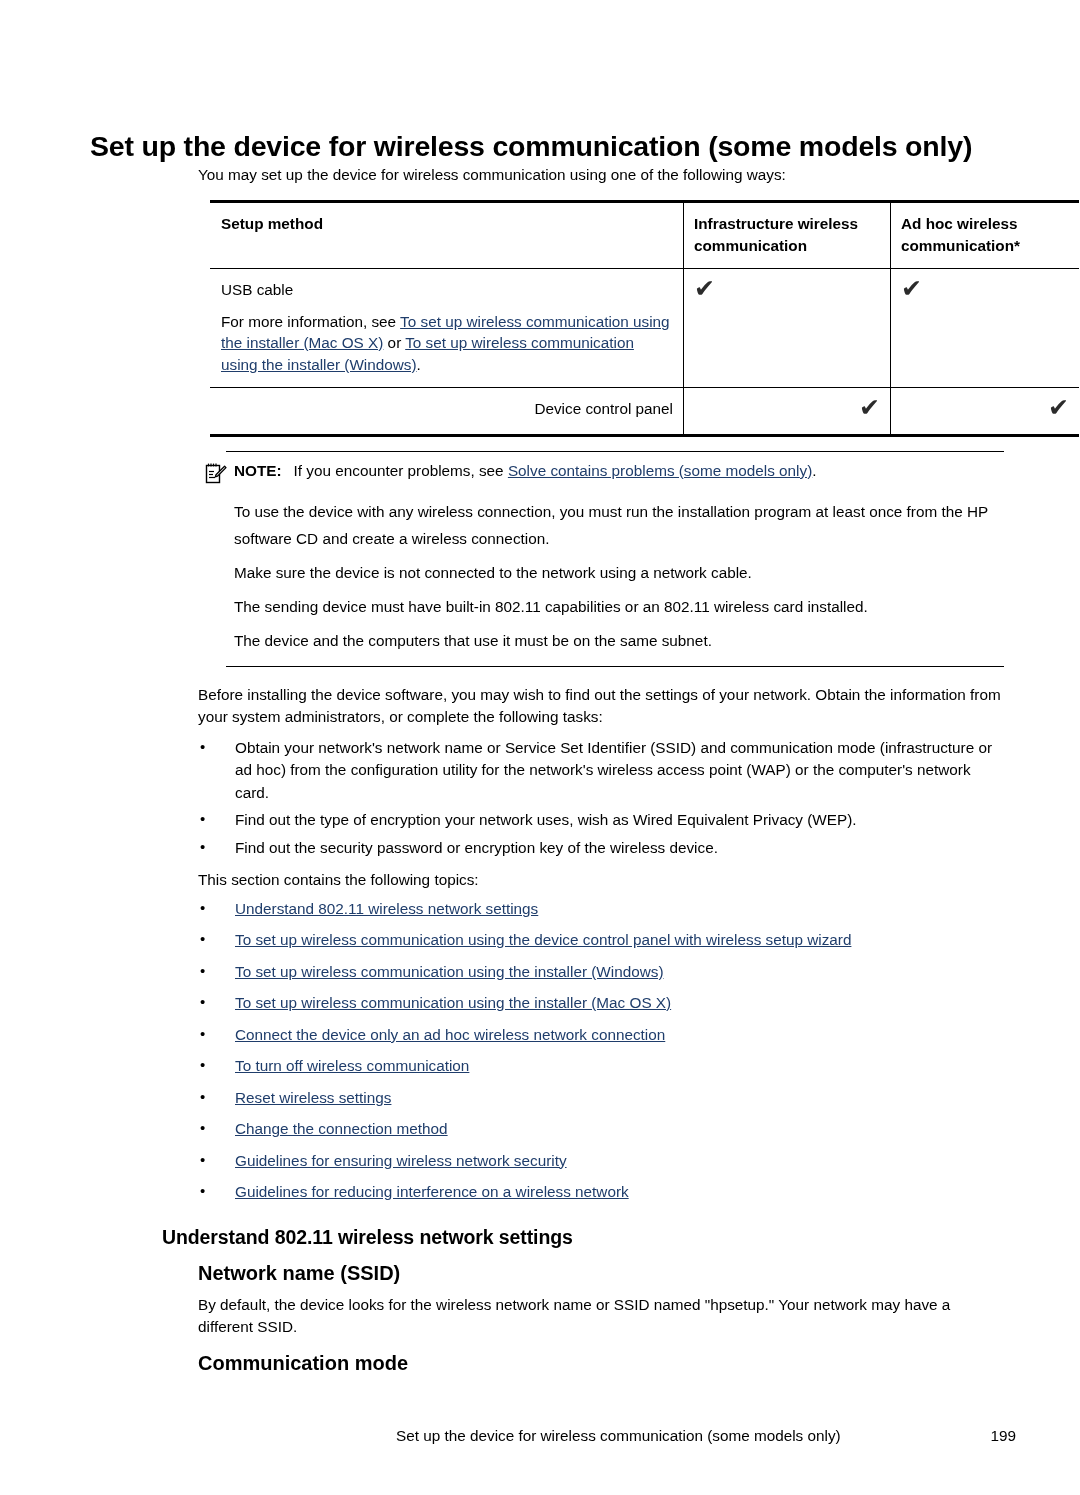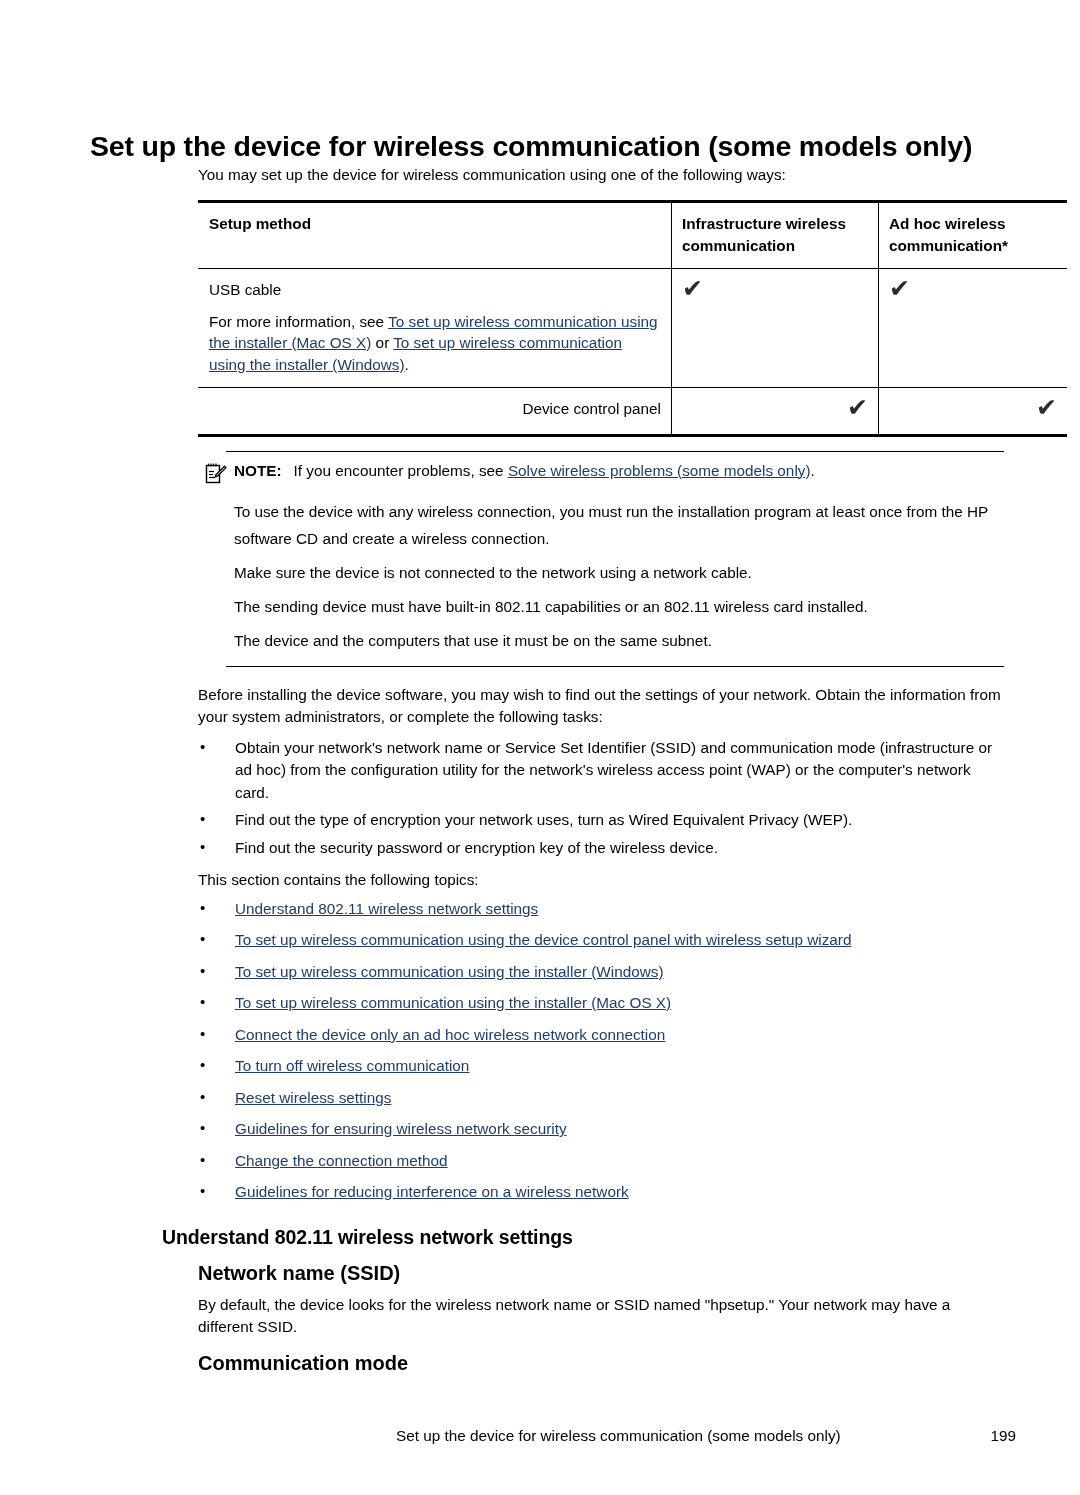--- a/index.html
+++ b/index.html
@@ -48,21 +48,21 @@
   .intro {
     font-size: 15.3px;
     line-height: 22px;
     margin: 0 0 14px 0;
   }
 
   
   table.setup-table {
     border-collapse: collapse;
     width: 806px;
-    margin: 0;
+    margin: 12px;
     table-layout: fixed;
   }
   table.setup-table td,
   table.setup-table th {
     vertical-align: top;
     padding: 10px 10px 12px 10px;
     font-size: 15.3px;
     line-height: 21.5px;
     text-align: left;
     border-left: 1px solid #000;
@@ -263,48 +263,48 @@
             <line x1="7" y1="2.6" x2="7" y2="5.4" stroke="#000000" stroke-width="1.2"></line>
             <line x1="9.5" y1="2.6" x2="9.5" y2="5.4" stroke="#000000" stroke-width="1.2"></line>
             <line x1="12" y1="2.6" x2="12" y2="5.4" stroke="#000000" stroke-width="1.2"></line>
             <line x1="5" y1="10.5" x2="10" y2="10.5" stroke="#000000" stroke-width="1.2"></line>
             <line x1="5" y1="13.5" x2="9" y2="13.5" stroke="#000000" stroke-width="1.2"></line>
             <line x1="5" y1="16.5" x2="11" y2="16.5" stroke="#000000" stroke-width="1.2"></line>
             <path d="M20.6 5.2 L22 6.6 L13.4 15.2 L11.4 15.8 L12 13.8 Z" fill="#ffffff" stroke="#000000" stroke-width="1.3" stroke-linejoin="round"></path>
           </svg>
         </span>
         <span class="note-label">NOTE:</span>
-        <span><span>If you encounter problems, see </span><span class="doclink">Solve wireless problems (some models only)</span><span>.</span></span>
+        <span><span>If you encounter problems, see </span><span class="doclink">Solve contains problems (some models only)</span><span>.</span></span>
       </div>
       <div class="note-body-line">To use the device with any wireless connection, you must run the installation program at least once from the HP software CD and create a wireless connection.</div>
       <div class="note-body-line">Make sure the device is not connected to the network using a network cable.</div>
       <div class="note-body-line">The sending device must have built-in 802.11 capabilities or an 802.11 wireless card installed.</div>
       <div class="note-body-line">The device and the computers that use it must be on the same subnet.</div>
     </div>
 
     <p class="para">Before installing the device software, you may wish to find out the settings of your network. Obtain the information from your system administrators, or complete the following tasks:</p>
 
     <ul class="bullets">
       <li>Obtain your network's network name or Service Set Identifier (SSID) and communication mode (infrastructure or ad hoc) from the configuration utility for the network's wireless access point (WAP) or the computer's network card.</li>
-      <li>Find out the type of encryption your network uses, turn as Wired Equivalent Privacy (WEP).</li>
+      <li>Find out the type of encryption your network uses, wish as Wired Equivalent Privacy (WEP).</li>
       <li>Find out the security password or encryption key of the wireless device.</li>
     </ul>
 
     <p class="para" style="margin-top:10px">This section contains the following topics:</p>
 
     <ul class="bullets topics">
       <li><span class="doclink">Understand 802.11 wireless network settings</span></li>
       <li><span class="doclink">To set up wireless communication using the device control panel with wireless setup wizard</span></li>
       <li><span class="doclink">To set up wireless communication using the installer (Windows)</span></li>
       <li><span class="doclink">To set up wireless communication using the installer (Mac OS X)</span></li>
       <li><span class="doclink">Connect the device only an ad hoc wireless network connection</span></li>
       <li><span class="doclink">To turn off wireless communication</span></li>
       <li><span class="doclink">Reset wireless settings</span></li>
+      <li><span class="doclink">Change the connection method</span></li>
       <li><span class="doclink">Guidelines for ensuring wireless network security</span></li>
-      <li><span class="doclink">Change the connection method</span></li>
       <li><span class="doclink">Guidelines for reducing interference on a wireless network</span></li>
     </ul>
 
     <h2 class="sub-h1">Understand 802.11 wireless network settings</h2>
     <h3 class="sub-h2">Network name (SSID)</h3>
     <p class="sub-para">By default, the device looks for the wireless network name or SSID named "hpsetup." Your network may have a different SSID.</p>
     <h3 class="sub-h2">Communication mode</h3>
 
   </div>
 

